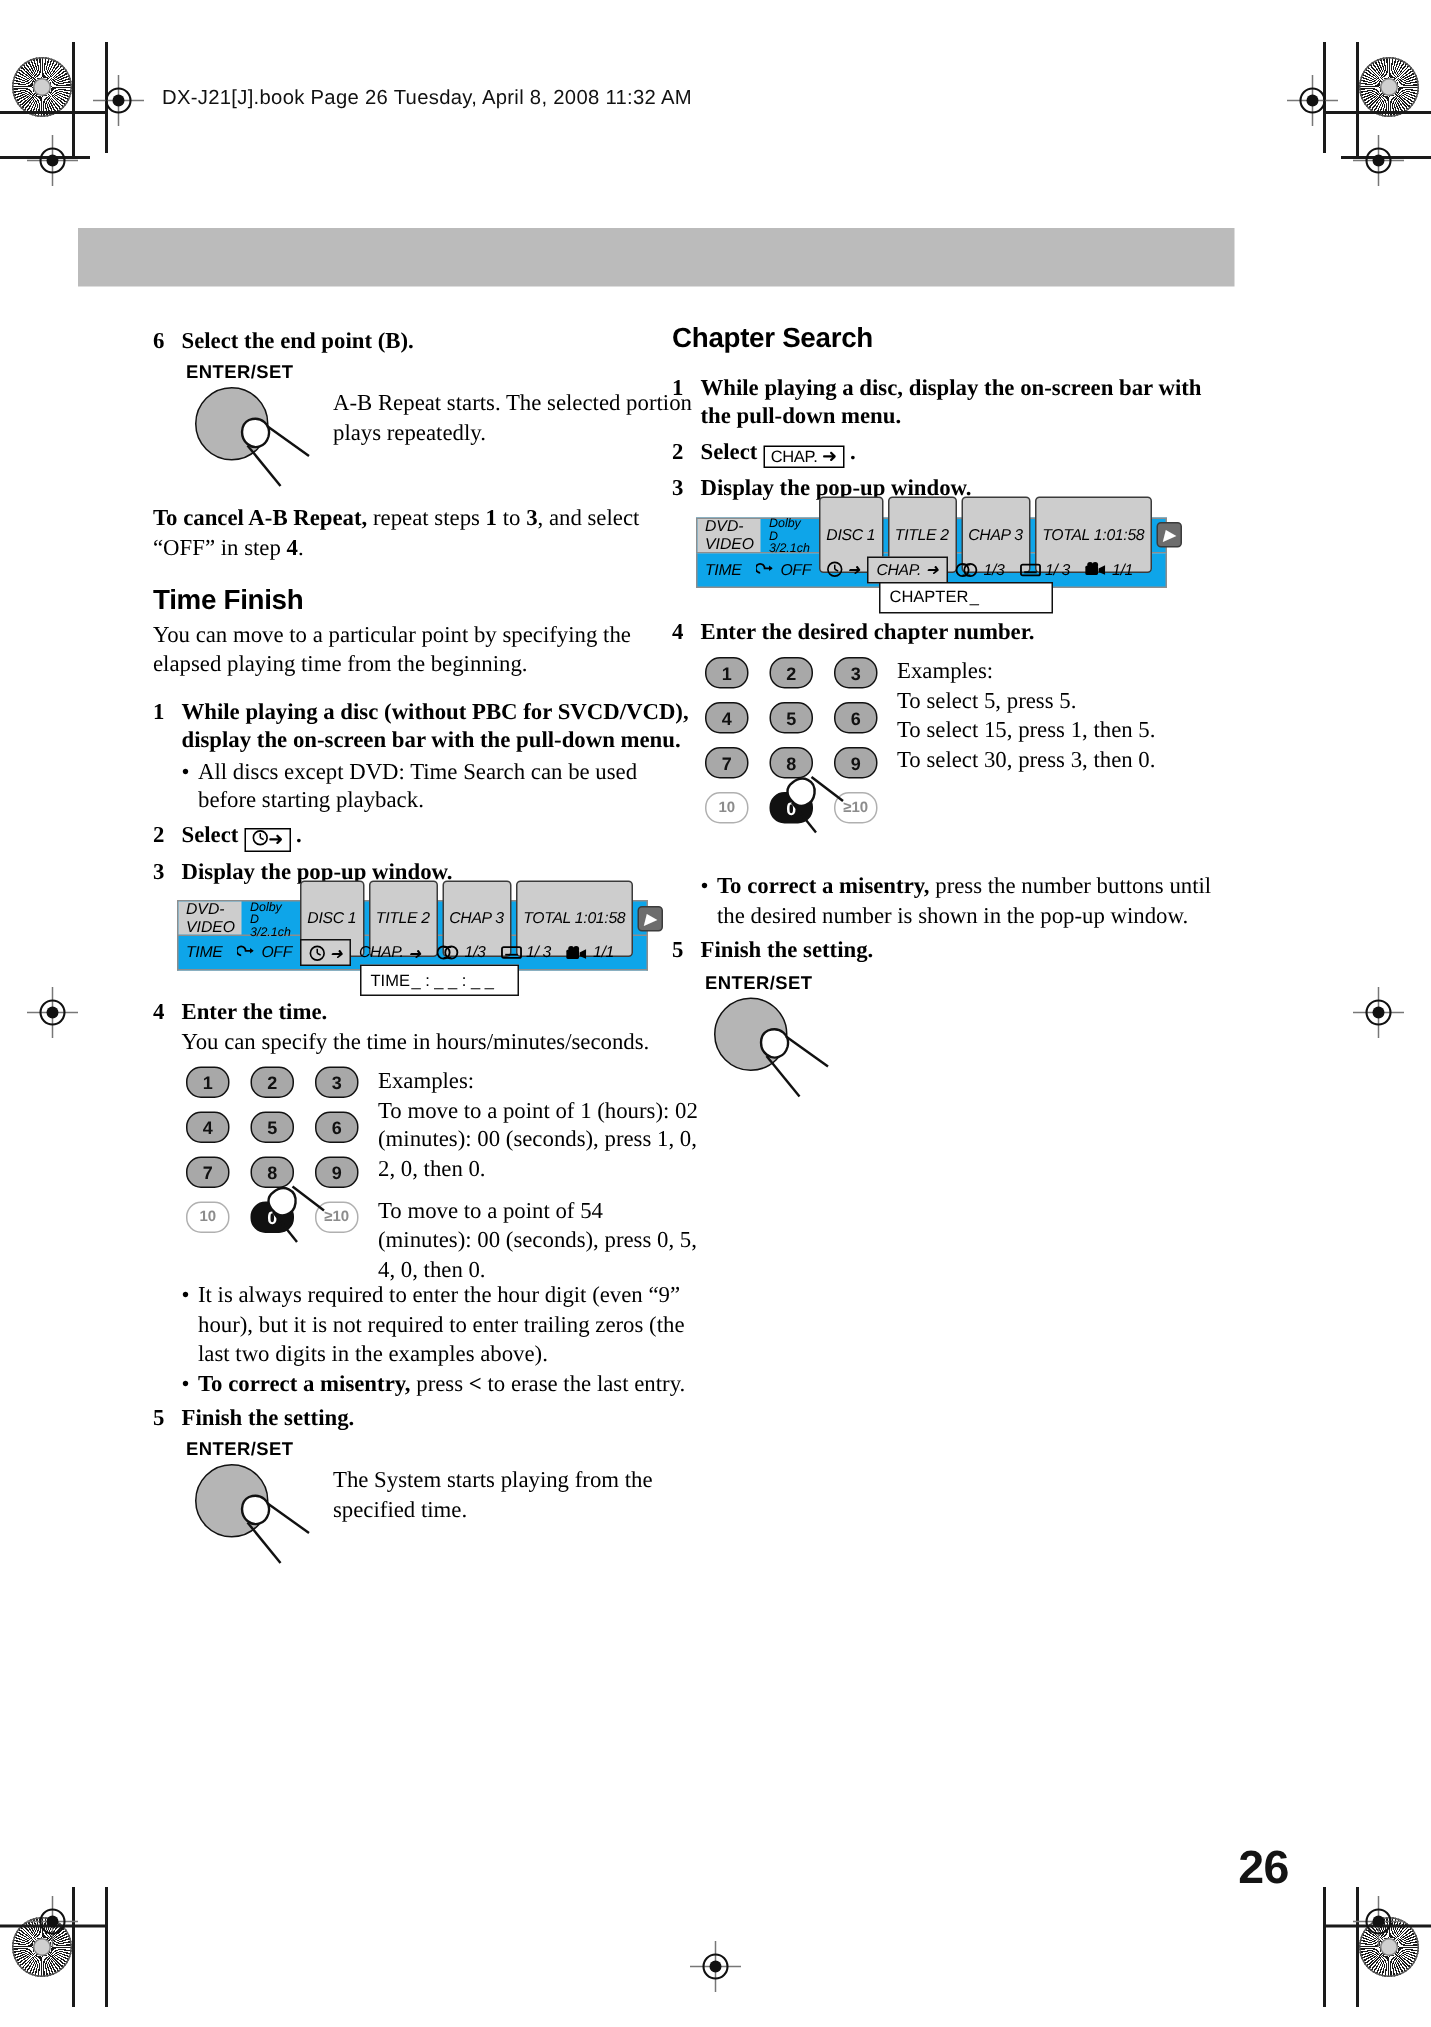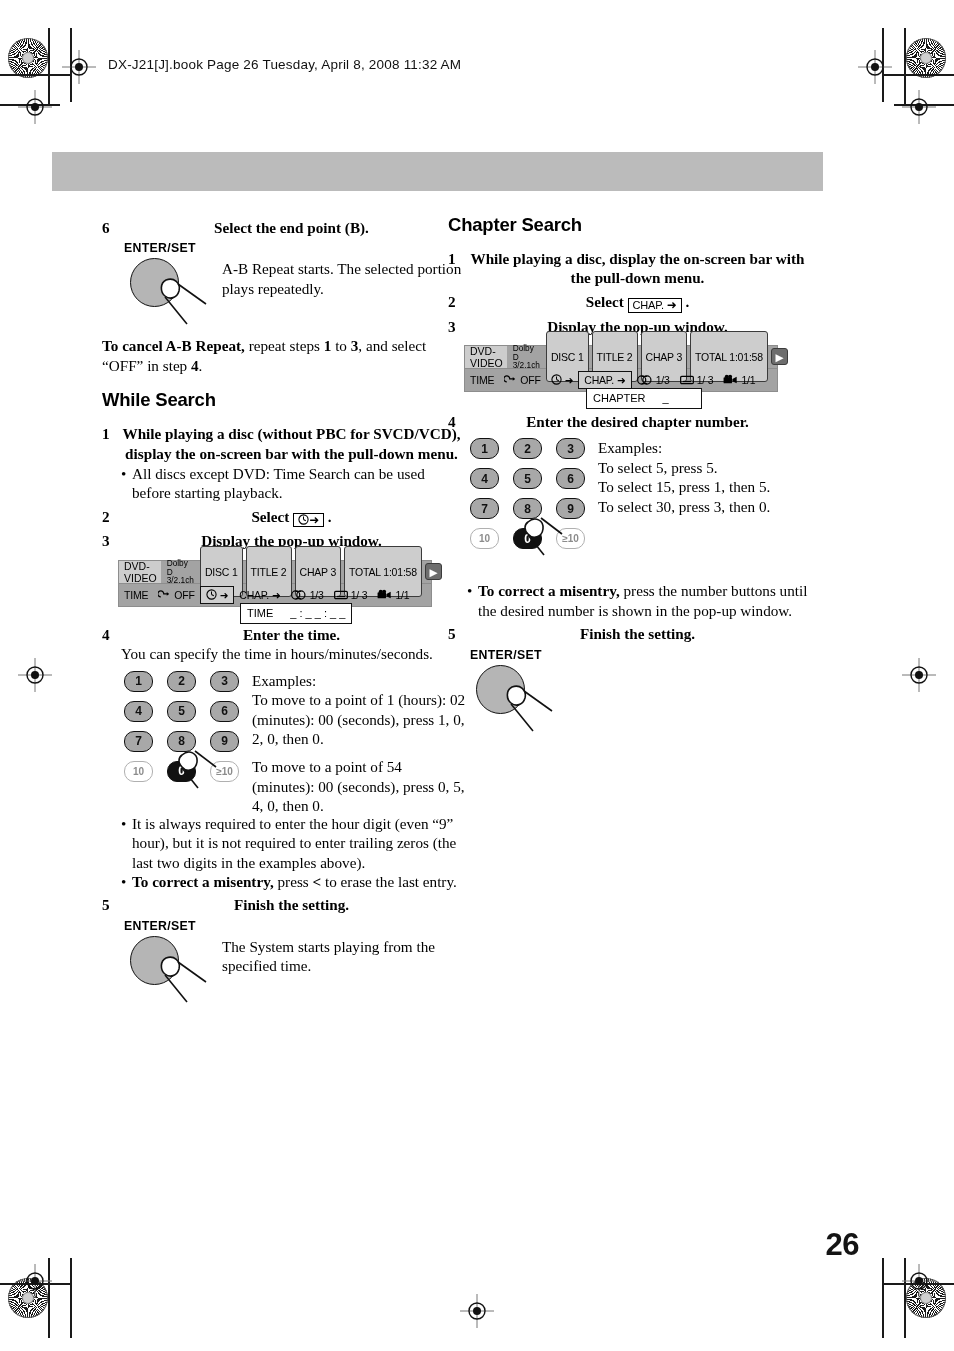--- a/index.html
+++ b/index.html
@@ -46,21 +46,21 @@
     font-family:"Liberation Sans", sans-serif;
     font-weight:bold; font-size:18.5px; letter-spacing:-0.2px;
     margin:0 0 3px 0;
   }
   p{ margin:0 0 2px 0; font-size:15.2px; line-height:1.27; }
   .lead b{ font-weight:bold; }
 
   
   .step{ display:flex; margin-top:4px; font-size:15.2px; line-height:1.28; }
   .step .num{ width:19px; flex:0 0 19px; font-weight:bold; }
-  .step .txt{ flex:1 1 auto; font-weight:bold;text-align:center; }
+  .step .txt{ flex:1 1 auto; font-weight:bold; }
 
   
   .bullets{ margin:1px 0 0 19px; }
   .bul{ display:flex; font-size:15.2px; line-height:1.28; }
   .bul .dot{ width:11px; flex:0 0 11px; }
   .bul .btxt{ flex:1 1 auto; }
 
   .spacer-lg{ height:21px; }
   .spacer-md{ height:12px; }
   .spacer-sm{ height:6px; }
@@ -87,22 +87,23 @@
   }
   .knob-note{ position:absolute; left:120px; top:18px; width:250px;
     font-size:15.2px; line-height:1.28; }
 
   
   .osd{
     position:relative; margin:9px 0 0 16px; width:314px;
     font-family:"Liberation Sans", sans-serif;
   }
   .osd-row1, .osd-row2{
-    display:flex; align-items:center; background:#a3a3a3;
+    display:flex; align-items:center; background:#0ea5e9;
     border:1px solid #8d8d8d;
+    font-style:italic;
   }
   .osd-row1{ height:22px; }
   .osd-row2{ height:22px; border-top:none; }
   .cell{ display:flex; align-items:center; height:100%;
     font-size:10.5px; letter-spacing:-.2px; white-space:nowrap; }
   .osd-disc{ padding:0 4px 0 5px; background:#cdcdcd; font-size:10.5px;
     height:100%; display:flex; align-items:center; }
   .osd-dolby{ padding:0 6px; line-height:1.02; font-size:8.3px;
     display:flex; flex-direction:column; justify-content:center; height:100%; }
   .pill{
@@ -114,21 +115,21 @@
     background:#6d6d6d; color:#fff; }
   .osd-row2 .cell{ padding:0 5px; }
   .boxed{
     border:1.4px solid #111; background:#cfcfcf; padding:0 3px;
     height:16px; display:inline-flex; align-items:center;
   }
   .popup{
     position:absolute; left:122px; top:43px;
     border:1.6px solid #111; background:#ffffff;
     height:19px; min-width:92px; padding:0 6px;
-    display:flex; align-items:center; gap:17px;
+    display:flex; align-items:center; gap:1px;
     font-size:11px; font-family:"Liberation Sans", sans-serif;
   }
   .popup.wide{ min-width:102px; }
   .osd-ic{ display:inline-block; margin-right:3px; }
 
   
   .keypad{ position:relative; width:118px; margin:7px 0 0 22px; }
   .krow{ display:flex; gap:14px; margin-bottom:9px; }
   .key{
     width:27px; height:19px; border-radius:10px;
@@ -260,21 +261,22 @@
   </div>
 
   <div class="spacer-lg"></div>
 
   <p>
     <b>To cancel A-B Repeat,</b><span> repeat steps </span><b>1</b><span> to </span><b>3</b><span>, and select “OFF” in step </span><b>4</b><span>.</span>
   </p>
 
   <div class="spacer-md"></div>
 
-  <h2 class="sect-h">While Search</h2>
+  <h2 class="sect-h">Time Finish</h2>
+  <p>You can move to a particular point by specifying the elapsed playing time from the beginning.</p>
 
   <div class="spacer-sm"></div>
 
   <div class="step">
     <div class="num">1</div>
     <div class="txt">While playing a disc (without PBC for SVCD/VCD), display the on-screen bar with the pull-down menu.</div>
   </div>
   <div class="bullets">
     <div class="bul">
       <div class="dot">•</div>

